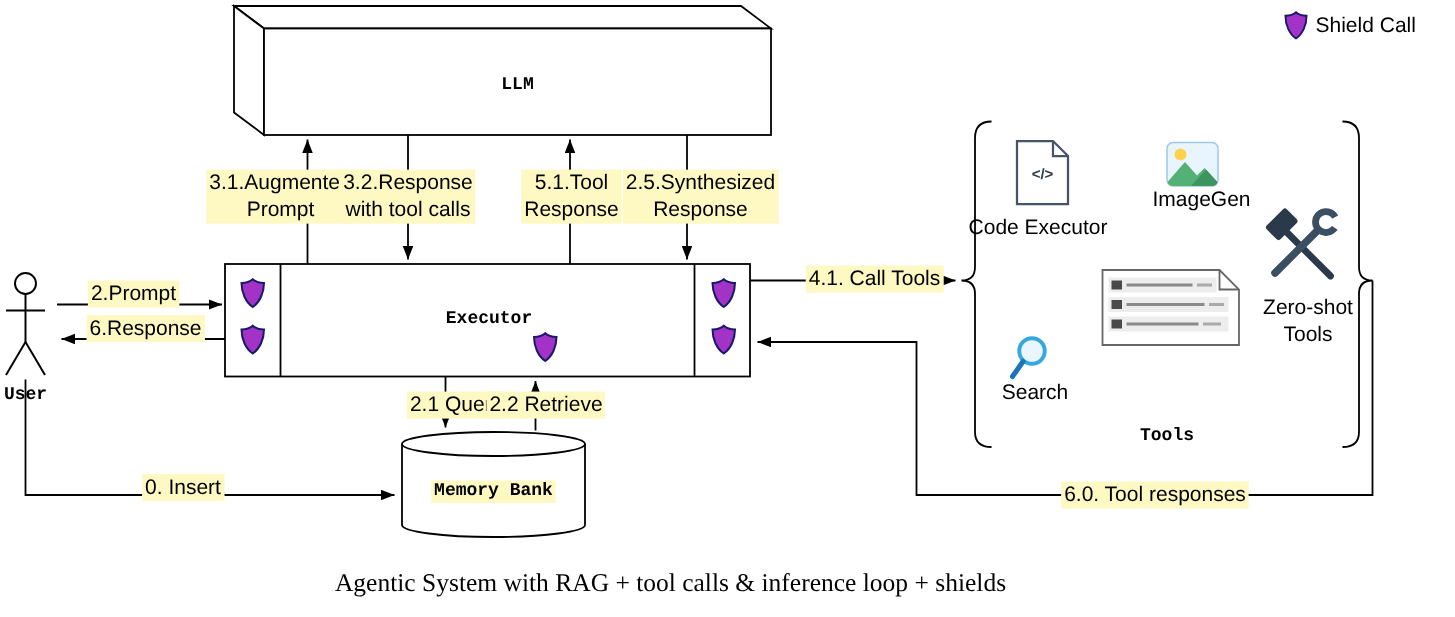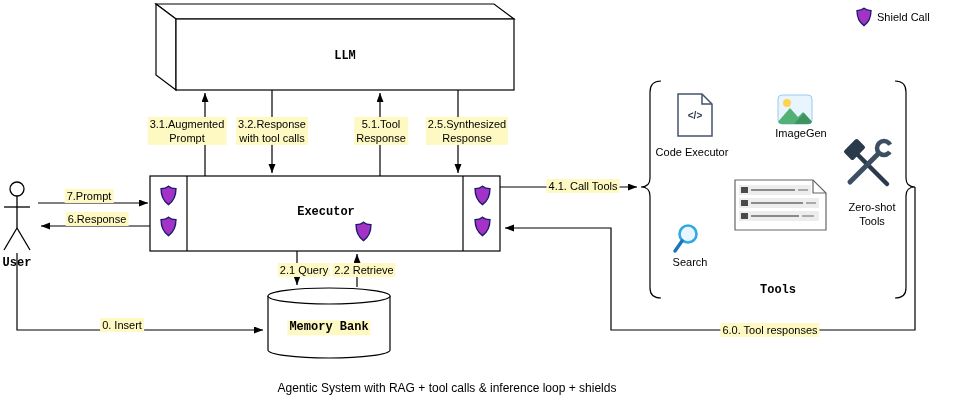--- a/index.html
+++ b/index.html
@@ -1,27 +1,27 @@
 <!DOCTYPE html>
 <html style="--shield-fill: #A333C7; --shield-stroke: #1A1A6B;"><head>
 <meta charset="utf-8">
 <style>
   * { margin:0; padding:0; box-sizing:border-box; }
   html,body { background:#ffffff; font-family:"Liberation Sans","DejaVu Sans",sans-serif; color:#000; }
   .canvas { position:relative; width:970px; height:411px; background:#fff; overflow:hidden; }
   svg.layer { position:absolute; left:0; top:0; }
   .lbl {
     position:absolute; transform:translate(-50%,-50%);
-    font-size:11px; line-height:1.28; text-align:center;
+    font-size:14px; line-height:1.28; text-align:center;
     white-space:pre-line; color:#000;
   }
   .bold { font-weight:bold; font-size:12px;font-family:Liberation Mono, monospace; }
   .bg { background:#fef9c3; padding:0 2px; }
   .legend-lbl { transform:translate(0,-50%); }
-  .title { font-size:12px; }
+  .title { font-size:17px;font-family:Liberation Serif, serif; }
   svg text { font-family:"Liberation Sans","DejaVu Sans",sans-serif; }
 </style>
 </head>
 <body>
 
 <div class="canvas">
 
   <svg class="layer" width="970" height="411" viewBox="0 0 970 411">
     <defs>
       <marker id="arr" markerUnits="userSpaceOnUse" markerWidth="12" markerHeight="10" refX="9" refY="3.5" orient="auto">
@@ -147,21 +147,21 @@
   <div class="lbl bold" style="left:778px;top:291px">Tools</div>
 
   <div class="lbl" style="left:692px;top:152px">Code Executor</div>
   <div class="lbl" style="left:801px;top:133px">ImageGen</div>
   <div class="lbl" style="left:690px;top:262px">Search</div>
   <div class="lbl" style="left:872px;top:214px">Zero-shot
 Tools</div>
 
   <div class="lbl legend-lbl" style="left:877px;top:17px">Shield Call</div>
 
-  <div class="lbl bg" style="left:89px;top:196px">7.Prompt</div>
+  <div class="lbl bg" style="left:89px;top:196px">2.Prompt</div>
   <div class="lbl bg" style="left:97px;top:219px">6.Response</div>
   <div class="lbl bg" style="left:187px;top:131px">3.1.Augmented
 Prompt</div>
   <div class="lbl bg" style="left:272px;top:131px">3.2.Response
 with tool calls</div>
   <div class="lbl bg" style="left:381px;top:131px">5.1.Tool
 Response</div>
   <div class="lbl bg" style="left:467px;top:131px">2.5.Synthesized
 Response</div>
   <div class="lbl bg" style="left:583px;top:186px">4.1. Call Tools</div>

